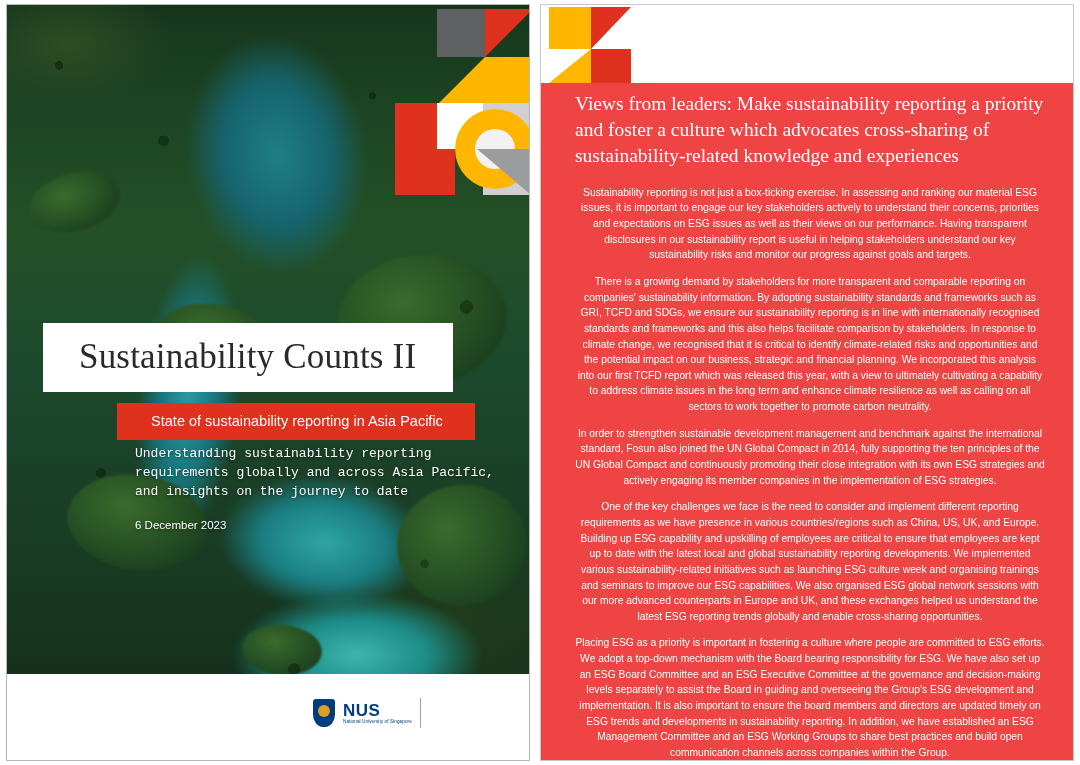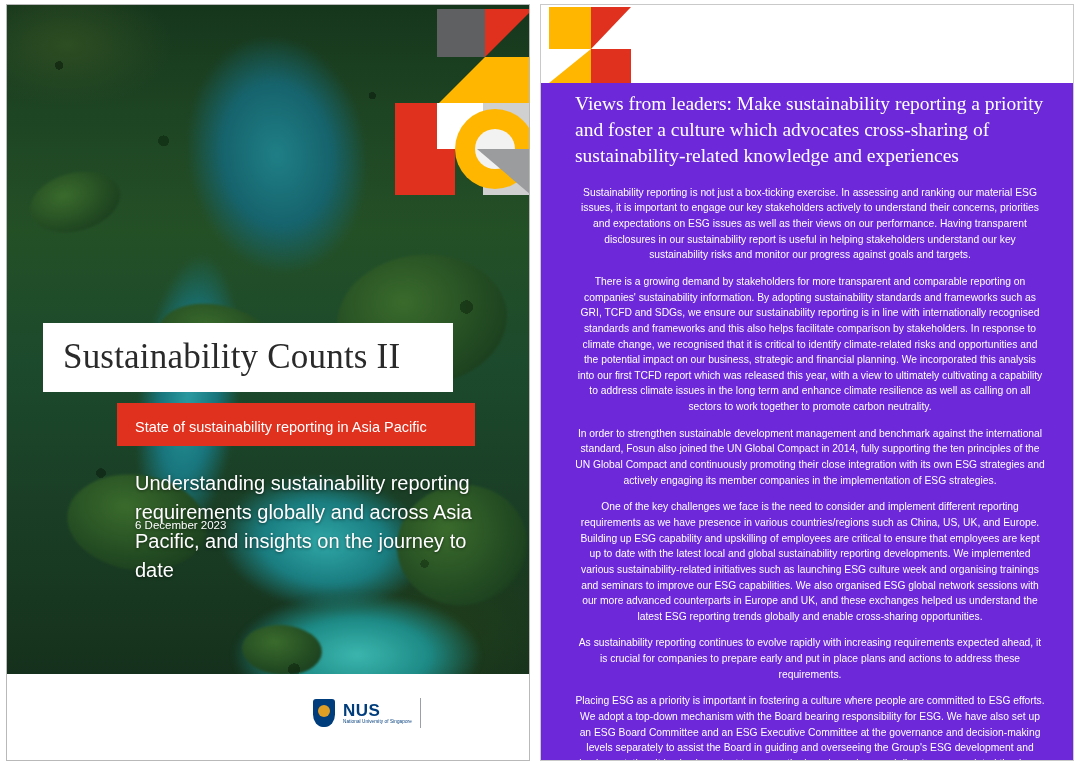--- a/index.html
+++ b/index.html
@@ -119,49 +119,51 @@
   }
   .geo-grey-tri { left: 470px; top: 144px; width: 0; height: 0;
     border-right: 54px solid #9b9c9e; border-bottom: 46px solid transparent; }
 
   
   .title-box {
     position: absolute;
     left: 36px; top: 318px;
     width: 410px;
     background: #ffffff;
-    padding: 14px 20px 16px 20px;
+    padding: 14px 20px 16px 36px;
   }
   .title-box .main-title {
     font-family: "Liberation Serif", serif;
     font-size: 35px;
     color: #2a2a2a;
     line-height: 1.12;
     letter-spacing: .2px;
   }
   .subtitle-box {
     position: absolute;
     left: 110px; top: 398px;
     width: 358px;
     background: #e0301e;
-    padding: 16px 16px 10px 18px;
+    padding: 10px 16px 10px 18px;
+    text-align: center;
   }
   .subtitle-box .sub {
     color: #ffffff;
     font-size: 14.5px;
     line-height: 1.2;
   }
   .cover-desc {
     position: absolute;
-    left: 128px; top: 464px;
+    left: 128px; top: 440px;
     width: 372px;
     color: #ffffff;
-    font-size: 20px;
+    font-size: 13px;
     line-height: 1.45;
     text-shadow: 0 1px 3px rgba(0,0,0,.5);
+    font-family: Liberation Mono, monospace;
   }
   .cover-date {
     position: absolute;
     left: 128px; top: 514px;
     color: #ffffff;
     font-size: 11.5px;
     text-shadow: 0 1px 3px rgba(0,0,0,.5);
   }
 
   
@@ -209,21 +211,21 @@
   .nus-name .nus-big { font-size: 17px; font-weight: bold; color: #003d7c; letter-spacing: .5px; }
   .nus-name .nus-small { font-size: 4.6px; color: #003d7c; letter-spacing: .1px; }
   .nus-divider { width: 1px; height: 30px; background: #9aa0a6; }
   .nus-centre { line-height: 1.35; color: #1f1f1f; font-size: 8.6px; }
 
   
   .article {
     position: absolute;
     left: 540px; top: 4px;
     width: 534px; height: 757px;
-    background: #6d28d9;
+    background: #ef4444;
     border: 1px solid #c9c9c9;
     overflow: hidden;
   }
   .art-top-white {
     position: absolute; left: 0; top: 0;
     width: 534px; height: 78px;
     background: #ffffff;
   }
   .art-geo { position: absolute; }
   .art-sq-orange { left: 8px; top: 2px; width: 42px; height: 42px; background: #ffb600; }
@@ -314,19 +316,18 @@
     <div class="art-geo art-tri-orange-low"></div>
     <div class="art-geo art-sq-red"></div>
 
     <div class="art-body">
       <div class="art-heading">Views from leaders: Make sustainability reporting a priority and foster a culture which advocates cross-sharing of sustainability-related knowledge and experiences</div>
 
       <div class="art-p">Sustainability reporting is not just a box-ticking exercise. In assessing and ranking our material ESG issues, it is important to engage our key stakeholders actively to understand their concerns, priorities and expectations on ESG issues as well as their views on our performance. Having transparent disclosures in our sustainability report is useful in helping stakeholders understand our key sustainability risks and monitor our progress against goals and targets.</div>
       <div class="art-p">There is a growing demand by stakeholders for more transparent and comparable reporting on companies' sustainability information. By adopting sustainability standards and frameworks such as GRI, TCFD and SDGs, we ensure our sustainability reporting is in line with internationally recognised standards and frameworks and this also helps facilitate comparison by stakeholders. In response to climate change, we recognised that it is critical to identify climate-related risks and opportunities and the potential impact on our business, strategic and financial planning. We incorporated this analysis into our first TCFD report which was released this year, with a view to ultimately cultivating a capability to address climate issues in the long term and enhance climate resilience as well as calling on all sectors to work together to promote carbon neutrality.</div>
       <div class="art-p">In order to strengthen sustainable development management and benchmark against the international standard, Fosun also joined the UN Global Compact in 2014, fully supporting the ten principles of the UN Global Compact and continuously promoting their close integration with its own ESG strategies and actively engaging its member companies in the implementation of ESG strategies.</div>
       <div class="art-p">One of the key challenges we face is the need to consider and implement different reporting requirements as we have presence in various countries/regions such as China, US, UK, and Europe. Building up ESG capability and upskilling of employees are critical to ensure that employees are kept up to date with the latest local and global sustainability reporting developments. We implemented various sustainability-related initiatives such as launching ESG culture week and organising trainings and seminars to improve our ESG capabilities. We also organised ESG global network sessions with our more advanced counterparts in Europe and UK, and these exchanges helped us understand the latest ESG reporting trends globally and enable cross-sharing opportunities.</div>
-      <div class="art-p">As sustainability reporting continues to evolve rapidly with increasing requirements expected ahead, it is crucial for companies to prepare early and put in place plans and actions to address these requirements.</div>
       <div class="art-p">Placing ESG as a priority is important in fostering a culture where people are committed to ESG efforts. We adopt a top-down mechanism with the Board bearing responsibility for ESG. We have also set up an ESG Board Committee and an ESG Executive Committee at the governance and decision-making levels separately to assist the Board in guiding and overseeing the Group's ESG development and implementation. It is also important to ensure the board members and directors are updated timely on ESG trends and developments in sustainability reporting. In addition, we have established an ESG Management Committee and an ESG Working Groups to share best practices and build open communication channels across companies within the Group.</div>
 
     </div>
   </div>
 
 </div>
 
 </body></html>

